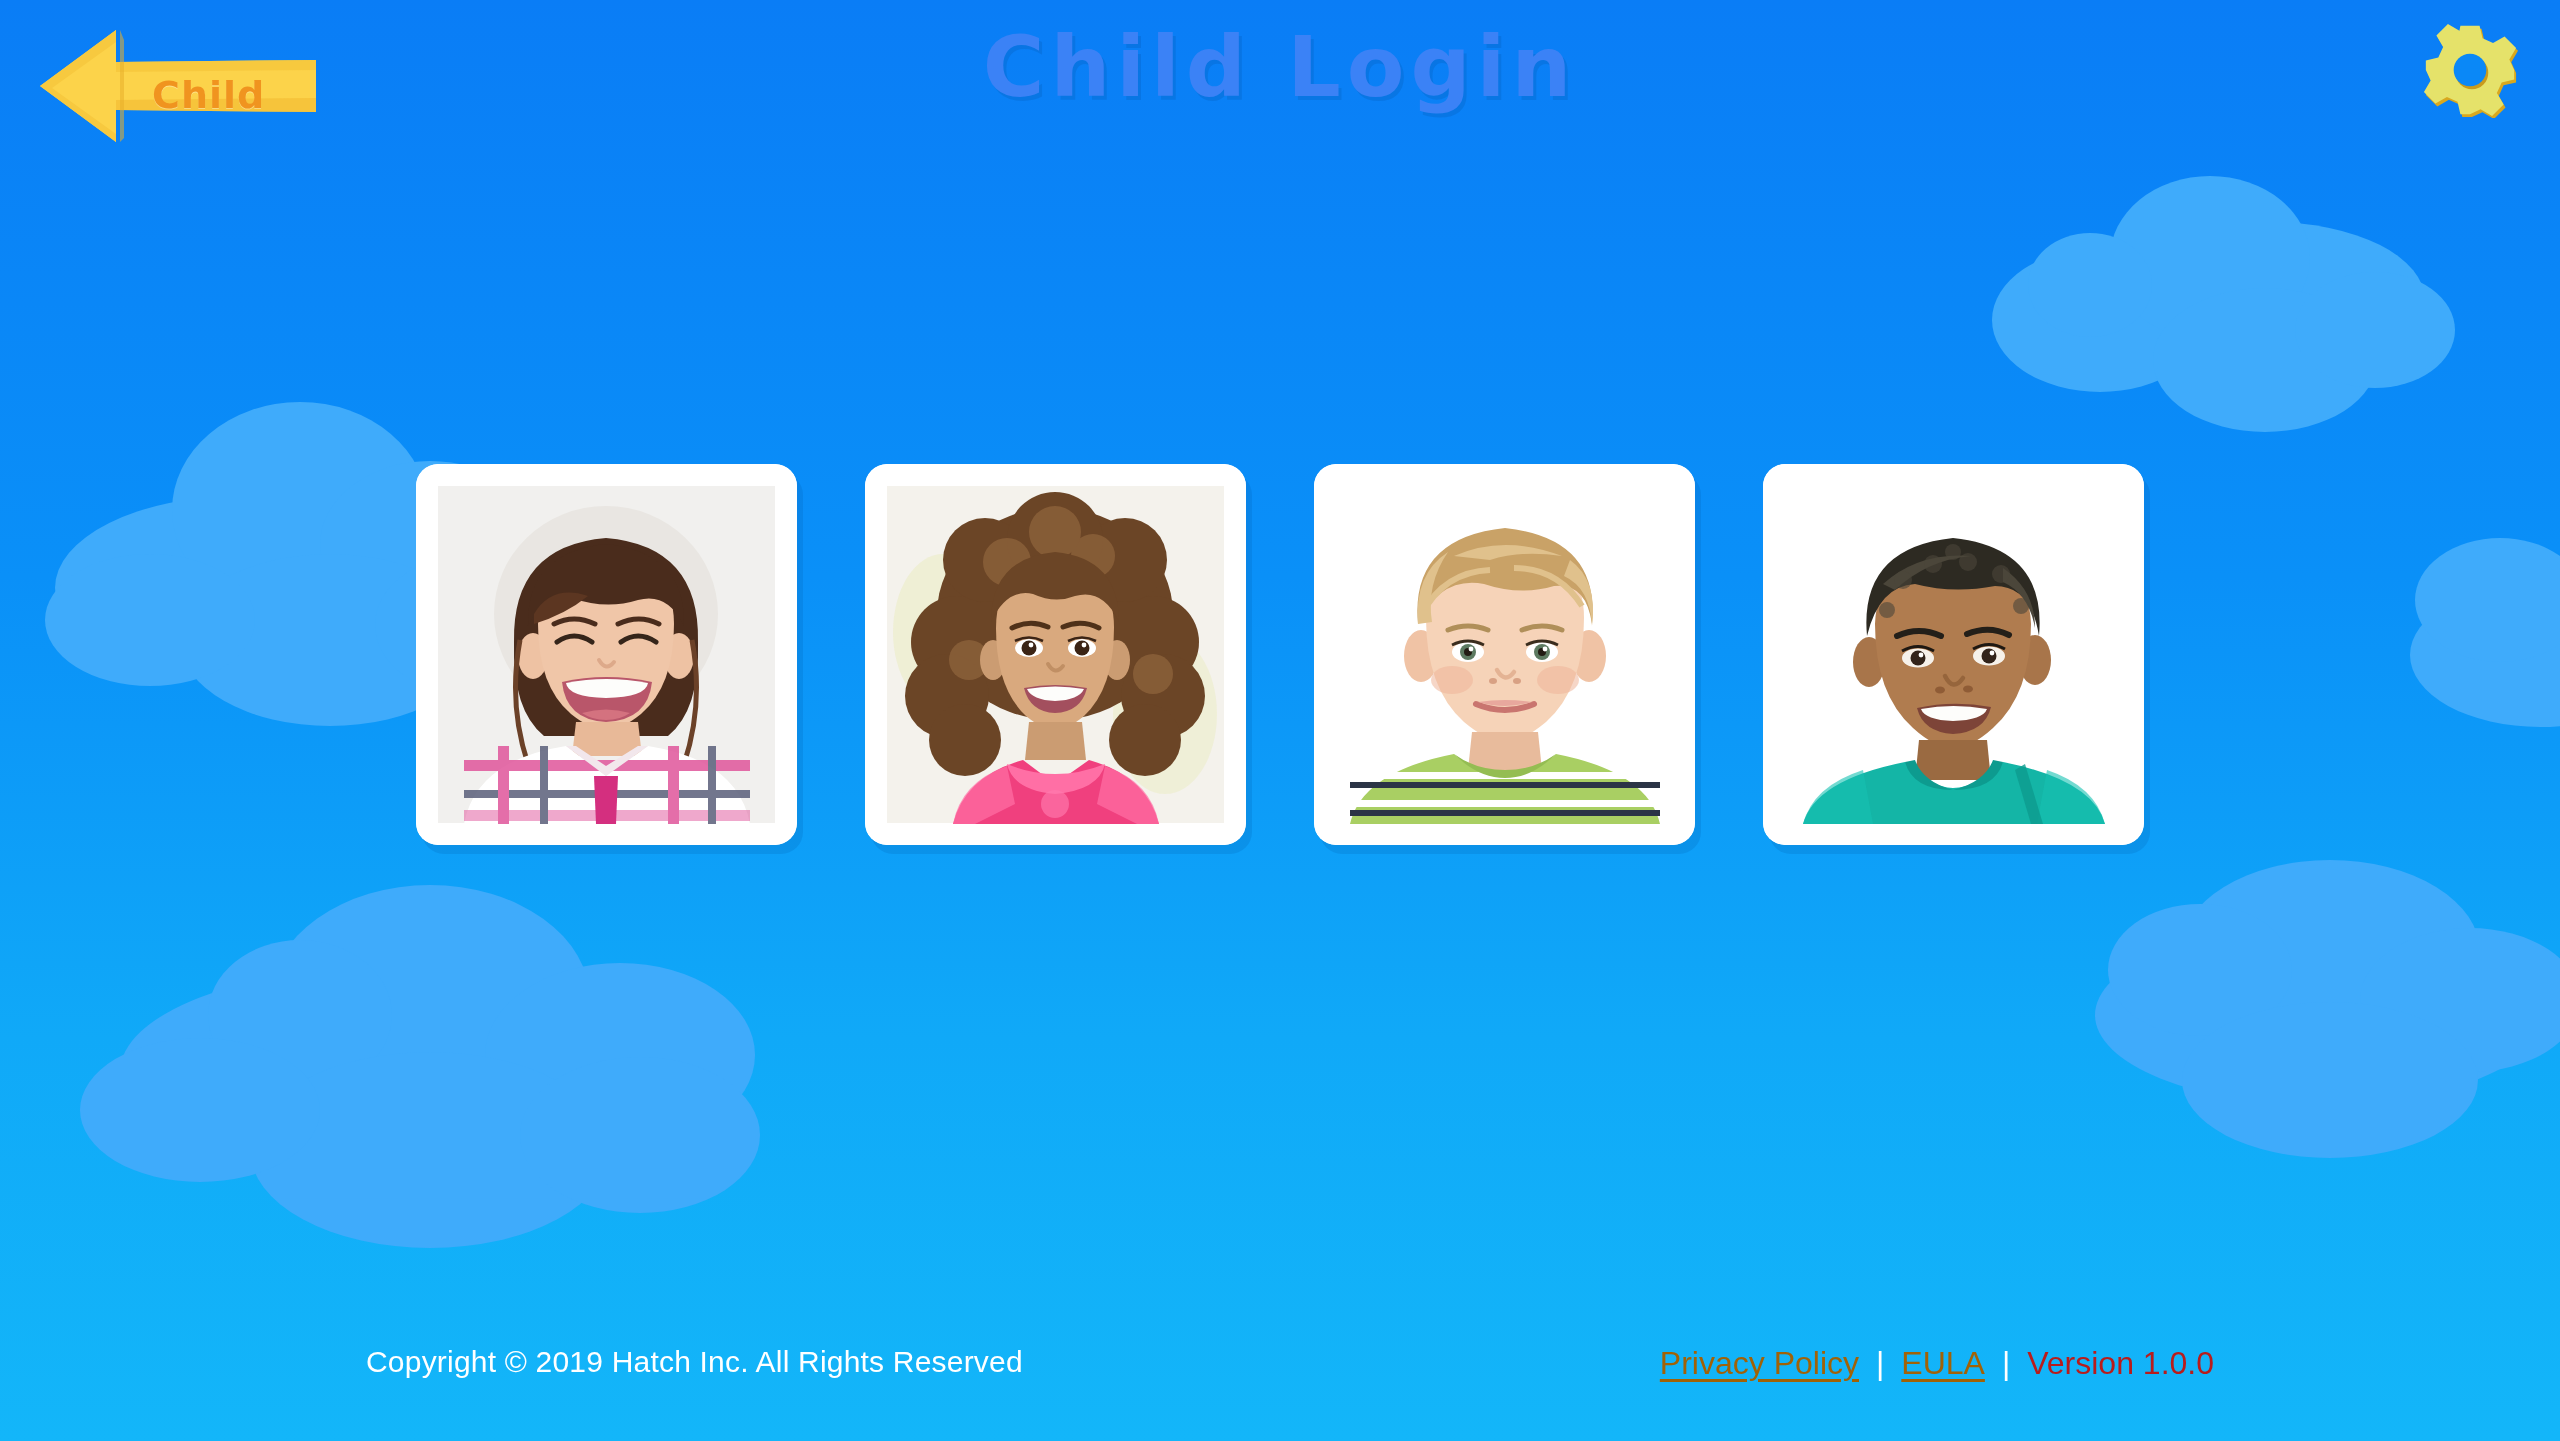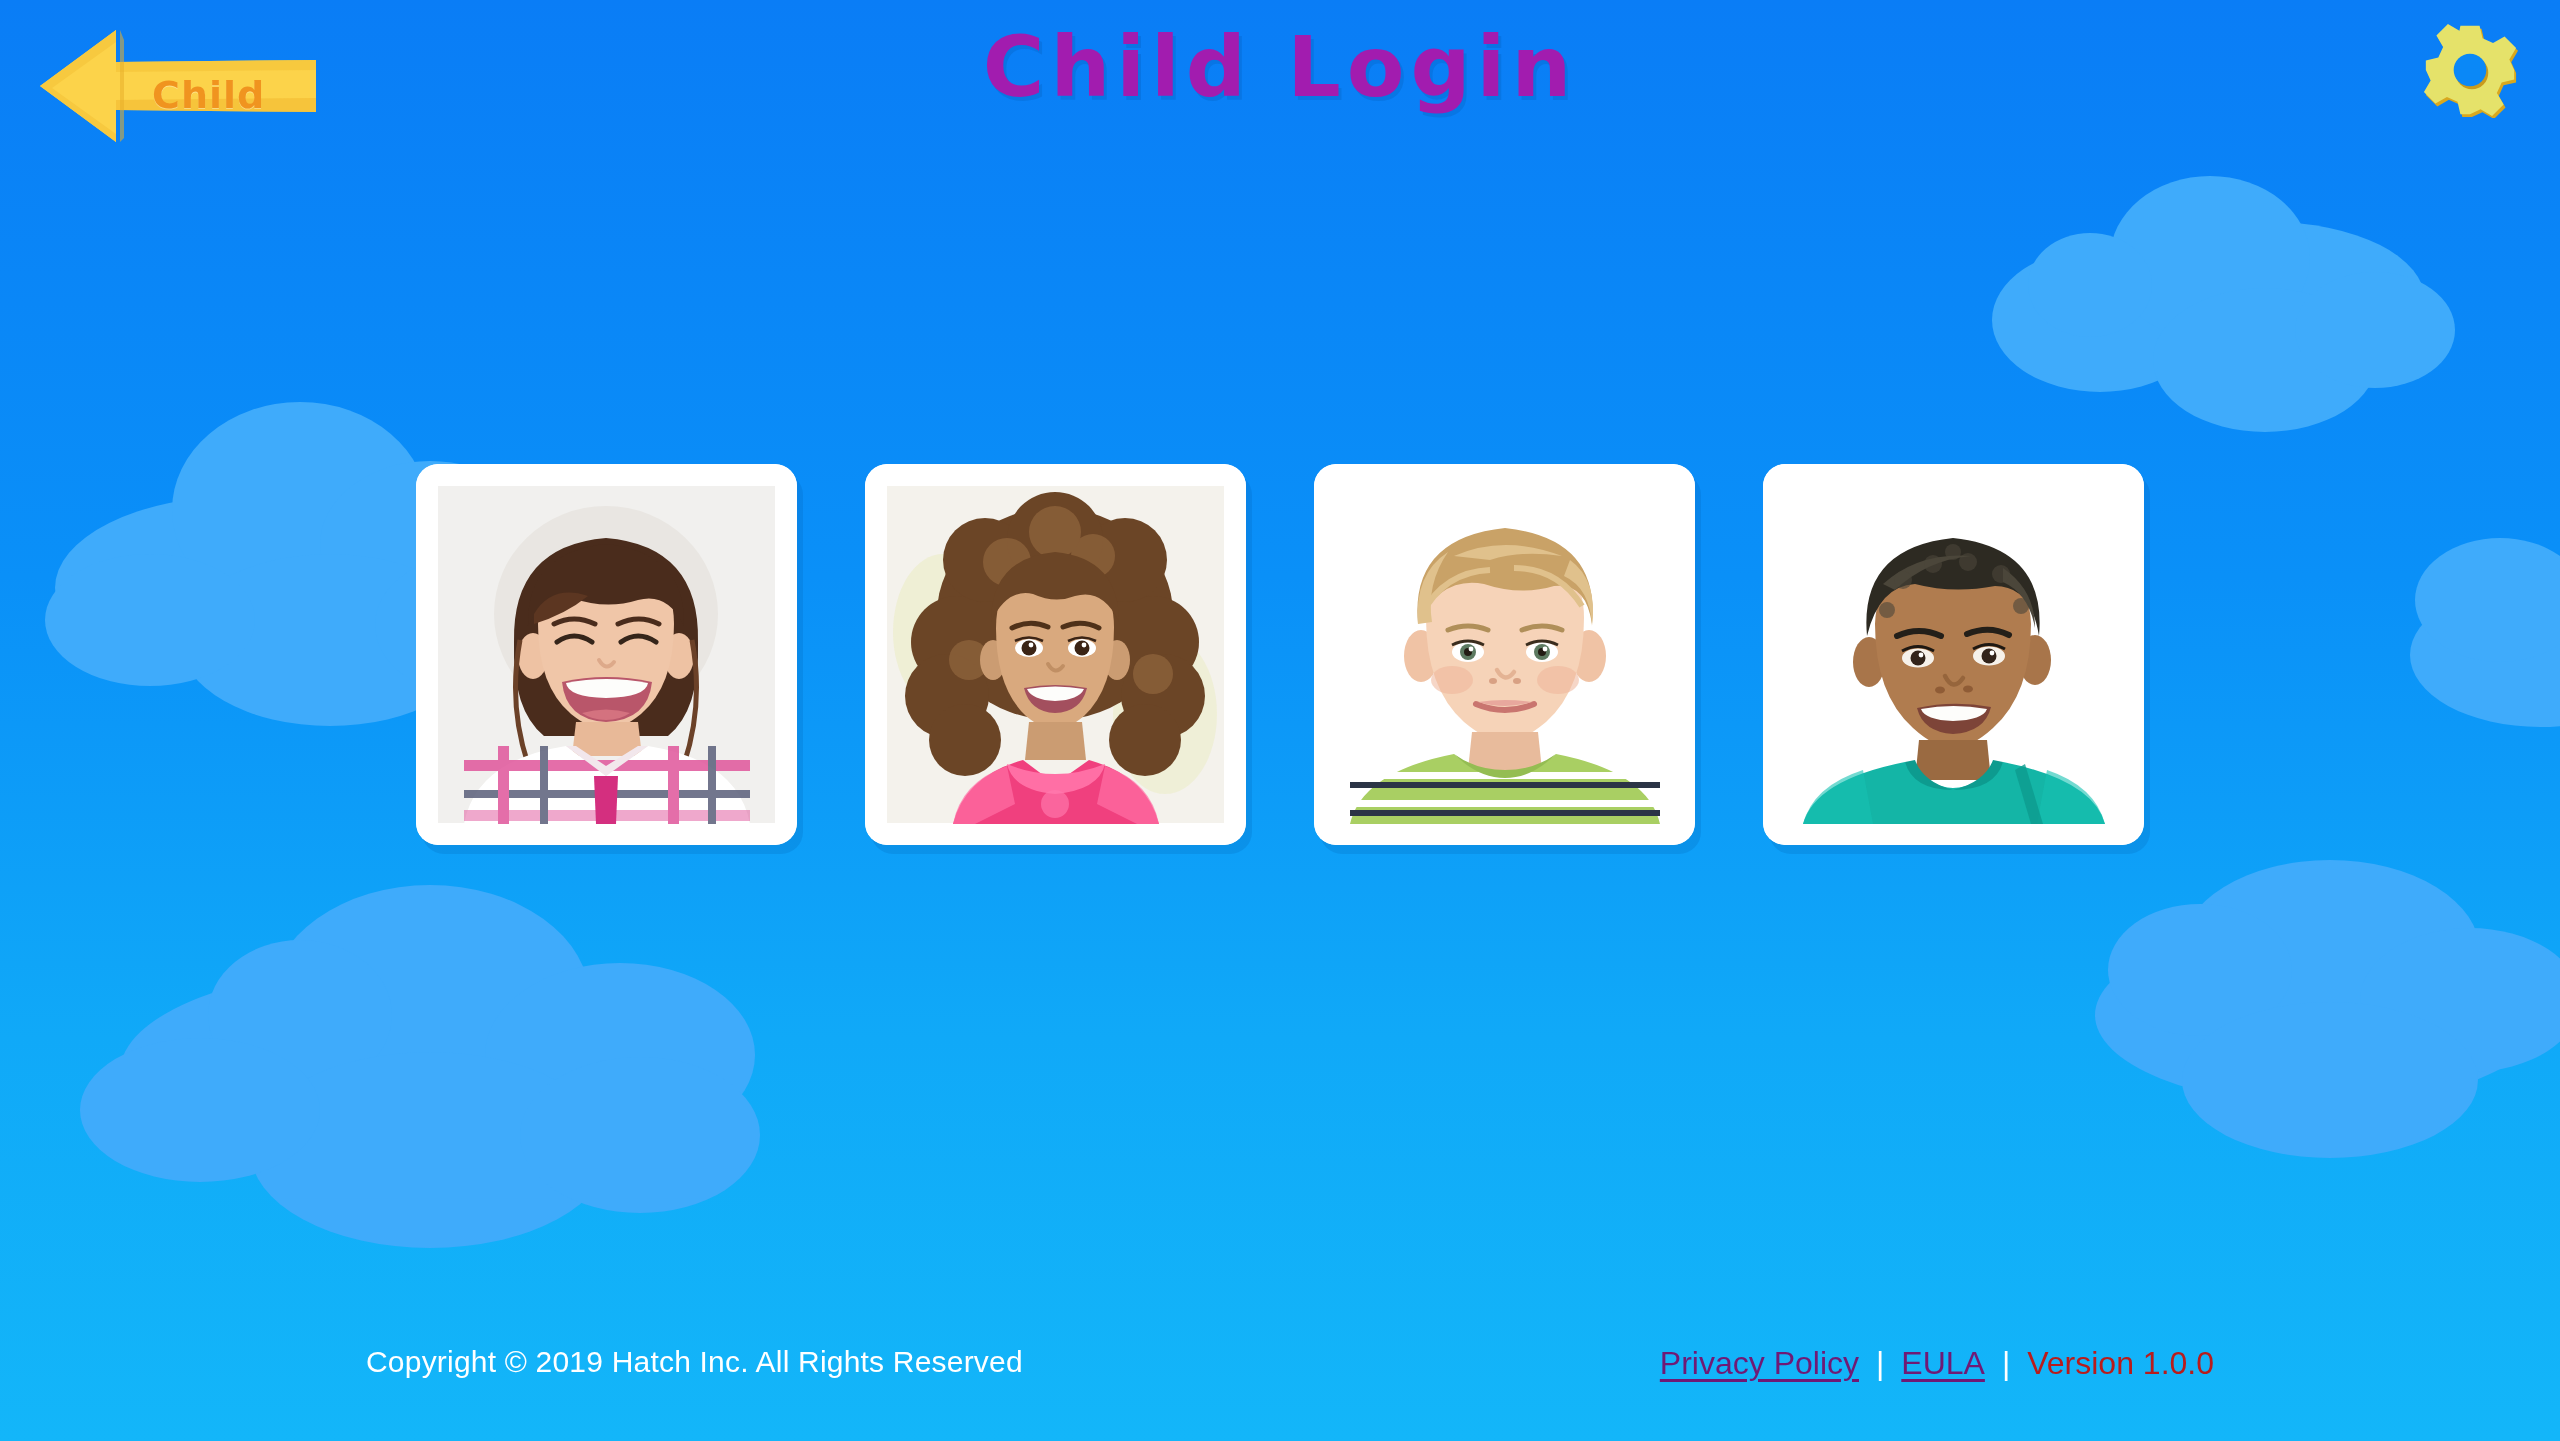--- a/index.html
+++ b/index.html
@@ -60,21 +60,21 @@
   .page-title {
     position: absolute;
     left: 0;
     top: 18px;
     width: 2560px;
     text-align: center;
     font-family: "DejaVu Sans", sans-serif;
     font-size: 84px;
     font-weight: bold;
     letter-spacing: 6px;
-    color: #a21caf;
+    color: #3b82f6;
     text-shadow: 3px 4px 0 rgba(0,70,150,0.18);
   }
 
   .settings-button {
     position: absolute;
     right: 42px;
     top: 22px;
     width: 96px;
     height: 96px;
     cursor: pointer;
@@ -136,21 +136,21 @@
     right: 346px;
     top: 24px;
     display: flex;
     align-items: baseline;
     gap: 0;
     color: #ffffff;
     font-size: 32px;
     white-space: nowrap;
   }
   .footer-links .link {
-    color: #701a75;
+    color: #a16207;
     text-decoration: underline;
     text-underline-offset: 5px;
     cursor: pointer;
   }
   .footer-links .sep {
     padding: 0 17px;
     color: #ffffff;
   }
   .footer-links .version { color: #b91c1c; }
 </style>

